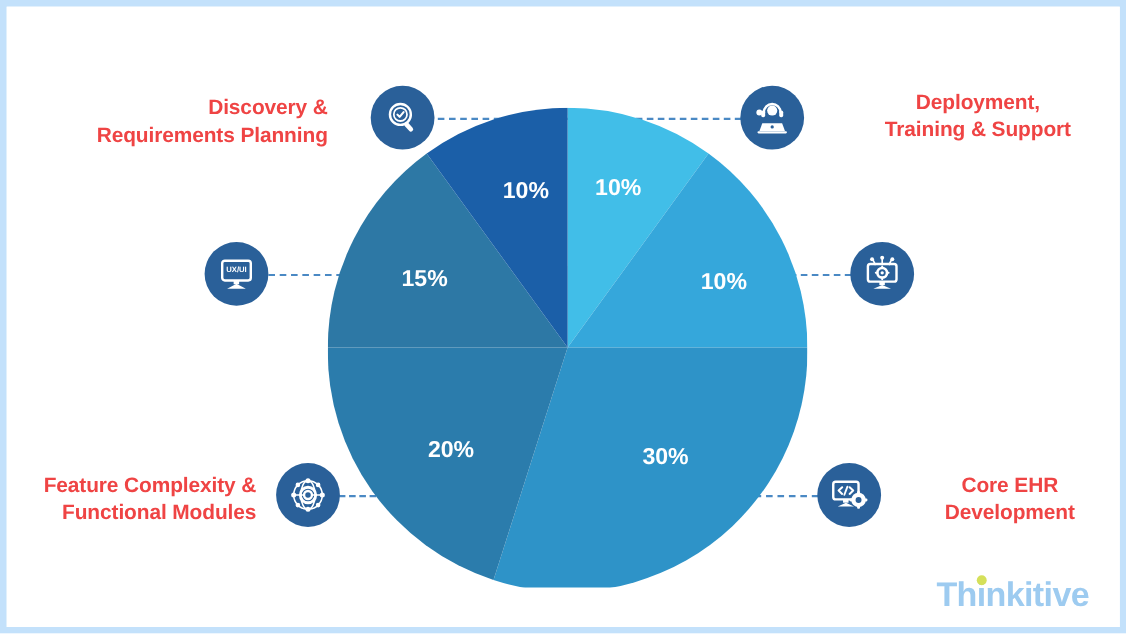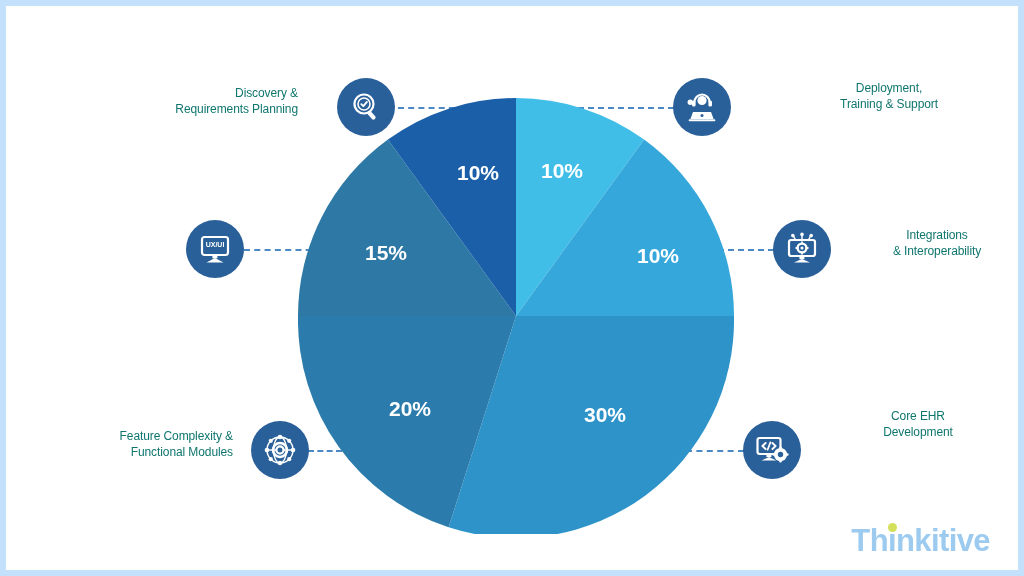--- a/index.html
+++ b/index.html
@@ -59,23 +59,23 @@
     background: #2a6099;
     display: flex;
     align-items: center;
     justify-content: center;
   }
   .badge svg { display: block; }
 
   
   .cap {
     position: absolute;
-    color: #0f766e;
-    font-size: 12px;
-    font-weight: 400;
+    color: #ef4444;
+    font-size: 19px;
+    font-weight: 700;
     line-height: 1.32;
     letter-spacing: -0.1px;
     white-space: pre-line;
   }
   .cap.right { text-align: center; }
   .cap.left  { text-align: right; }
 
   
   .logo {
     position: absolute;
@@ -222,22 +222,21 @@
         <rect x="17.4" y="20.2" width="3.2" height="2.6" rx="1"></rect>
         <rect x="30.4" y="20.2" width="3.2" height="2.6" rx="1"></rect>
       </g>
     </svg>
   </div>
 
   <div class="cap left" style="left:60px;  top:80px;  width:232px;">Discovery &amp;<br>Requirements Planning</div>
   <div class="cap left" style="left:10px;  top:423px; width:217px;">Feature Complexity &amp;<br>Functional Modules</div>
 
   <div class="cap right" style="left:758px; top:75px;  width:250px;">Deployment,<br>Training &amp; Support</div>
-  <div class="cap right" style="left:845px; top:222px; width:172px;">Integrations<br>&amp; Interoperability</div>
-  <div class="cap right" style="left:812px; top:403px; width:200px;">Core EHR<br>Development</div>
+  <div class="cap right" style="left:812px; top:423px; width:200px;">Core EHR<br>Development</div>
 
   <div class="logo">
     <span>Thinkitive</span>
     <span class="dot"></span>
   </div>
 
  </div>
 </div>
 
 </body></html>

